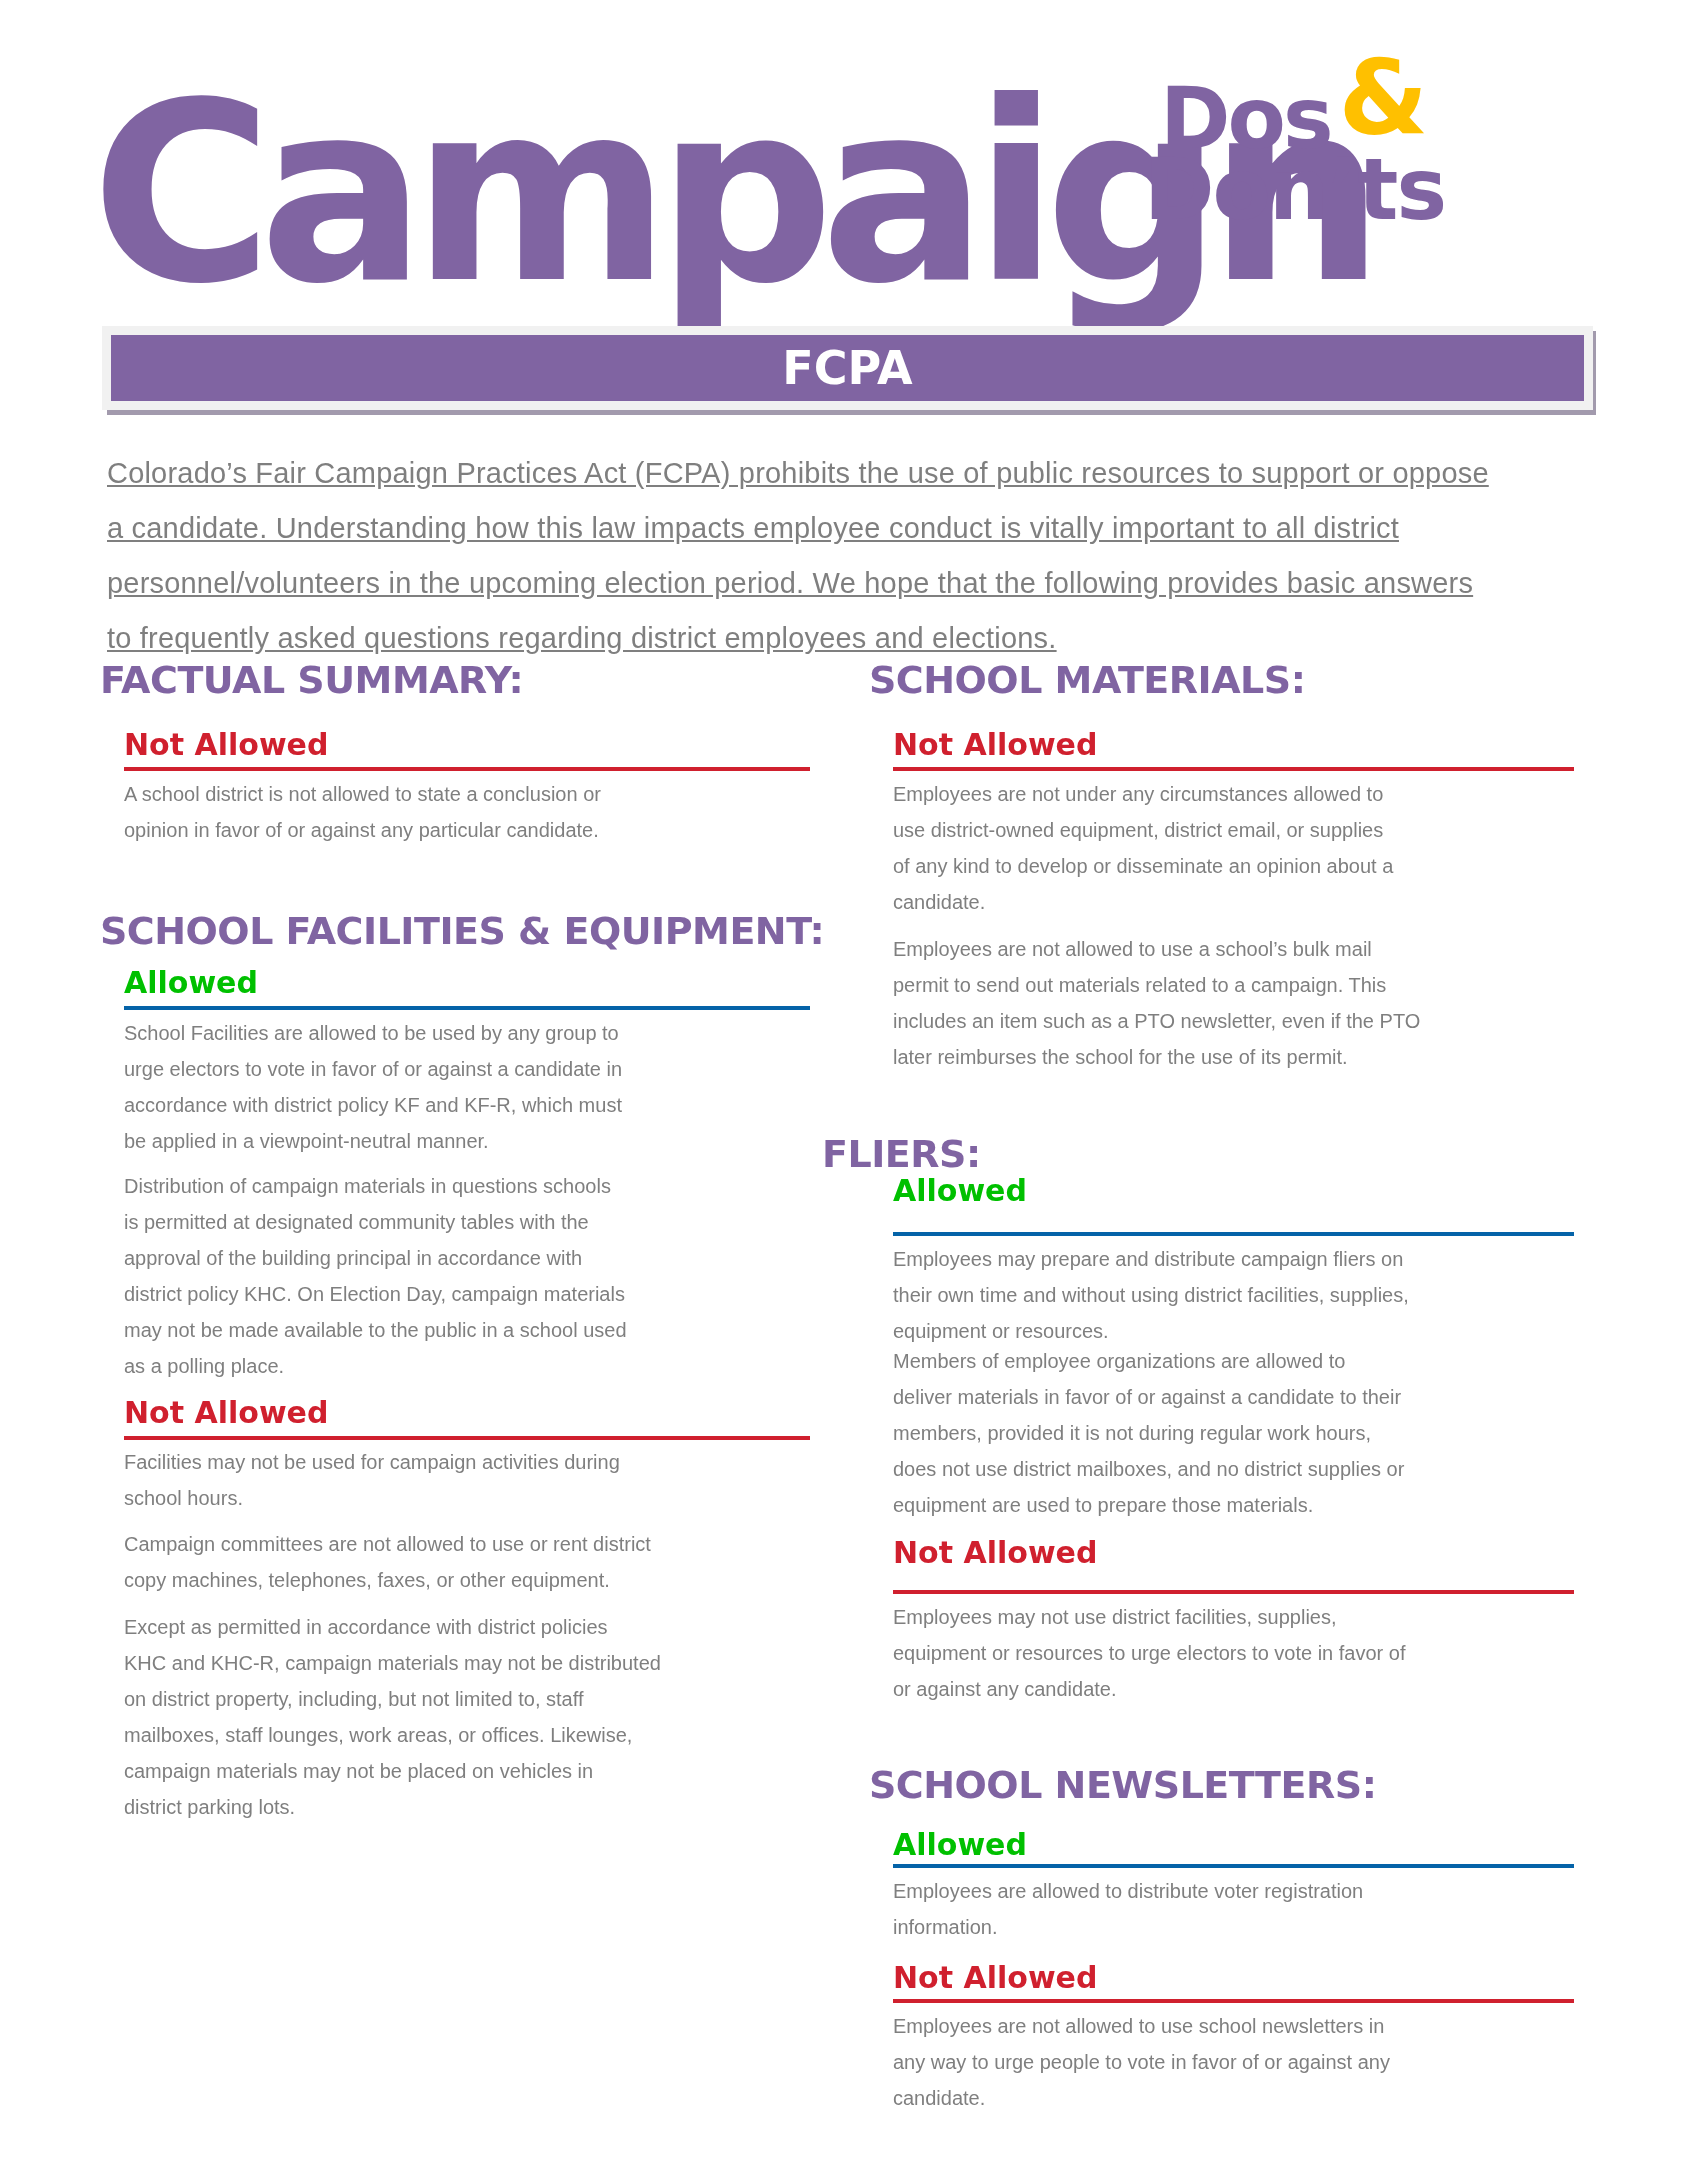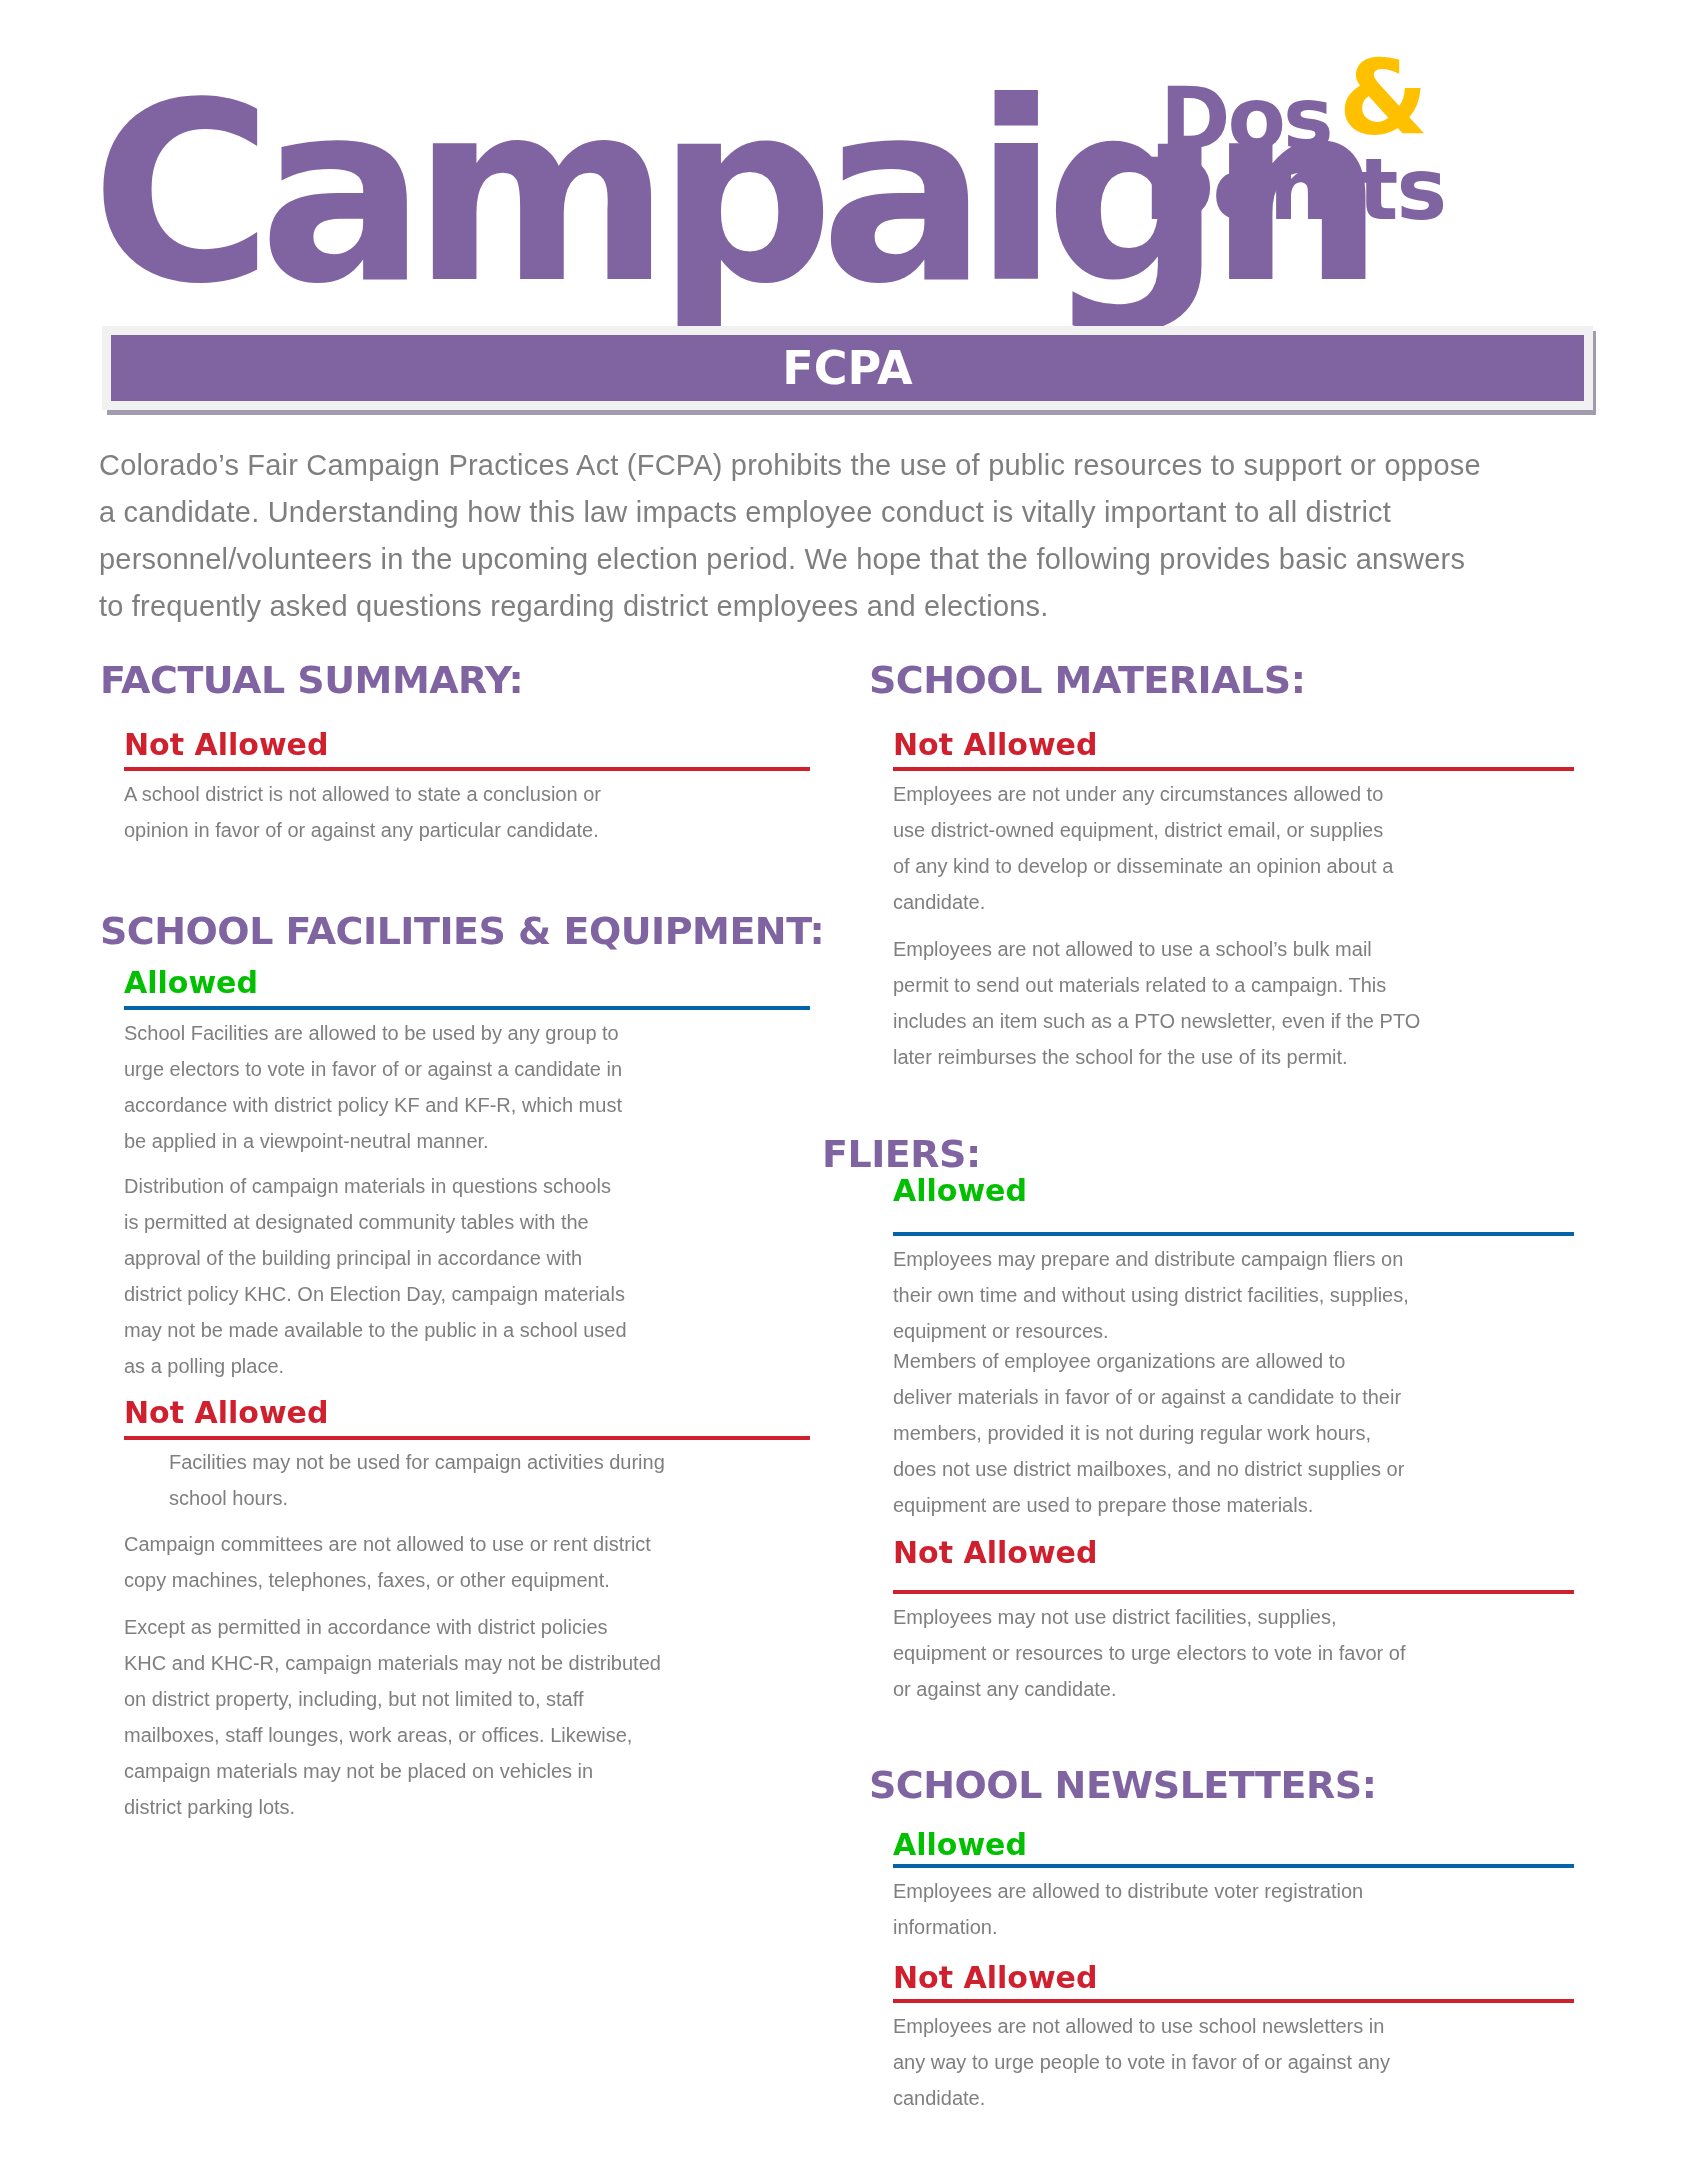--- a/index.html
+++ b/index.html
@@ -13,21 +13,21 @@
   .amp { color: #ffc000; font-size: 103px; position: relative; top: -14px; margin-left: 8px; }
   .donts { left: 1144px; top: 147px; font-size: 85px; font-weight: bold; color: #8064a2; line-height: 1;
            font-family: "DejaVu Sans", sans-serif; letter-spacing: -2px; }
   .bar-shadow { left: 107px; top: 331px; width: 1489px; height: 84px; background: #a29aad; }
   .bar-frame { left: 102px; top: 326px; width: 1491px; height: 84px; background: #f1f1f1; }
   .bar { left: 111px; top: 335px; width: 1473px; height: 66px; background: #8064a2;
          color: #ffffff; font-weight: bold; font-size: 46px; text-align: center; line-height: 66px;
          font-family: "DejaVu Sans", sans-serif; }
   .intro { left: 99px; top: 442px; width: 1495px; font-size: 29px; line-height: 47px; color: #7f7f7f;
            letter-spacing: 0.2px; }
-  .intro p { margin: 0; white-space: nowrap; }
+  .intro p { margin: 8px; white-space: nowrap; text-decoration: underline; }
   .h { font-size: 38px; font-weight: bold; color: #8064a2; line-height: 1; font-family: "DejaVu Sans", sans-serif; letter-spacing: -0.5px; }
   .sub { font-size: 30px; font-weight: bold; line-height: 1; font-family: "DejaVu Sans", sans-serif; }
   .sub.no { color: #d0202e; }
   .sub.yes { color: #00c000; text-align: right; }
   .rule { height: 4px; }
   .rule.red { background: #d0202e; }
   .rule.blue { background: #0563a8; }
   .para { font-size: 20px; line-height: 36px; color: #7f7f7f; }
   .para p { margin: 0; white-space: nowrap; }
 </style>
@@ -69,21 +69,21 @@
 <div class="abs para" style="left:124px; top:1168px;">
   <p>Distribution of campaign materials in questions schools</p>
   <p>is permitted at designated community tables with the</p>
   <p>approval of the building principal in accordance with</p>
   <p>district policy KHC. On Election Day, campaign materials</p>
   <p>may not be made available to the public in a school used</p>
   <p>as a polling place.</p>
 </div>
 <div class="abs sub no" style="left:124px; top:1398px;">Not Allowed</div>
 <div class="abs rule red" style="left:124px; top:1436px; width:686px;"></div>
-<div class="abs para" style="left:124px; top:1444px;margin-left:45px;">
+<div class="abs para" style="left:124px; top:1444px;">
   <p>Facilities may not be used for campaign activities during</p>
   <p>school hours.</p>
 </div>
 <div class="abs para" style="left:124px; top:1526px;">
   <p>Campaign committees are not allowed to use or rent district</p>
   <p>copy machines, telephones, faxes, or other  equipment.</p>
 </div>
 <div class="abs para" style="left:124px; top:1609px;">
   <p>Except as permitted in accordance with district policies</p>
   <p>KHC and KHC-R, campaign materials may not be distributed</p>

